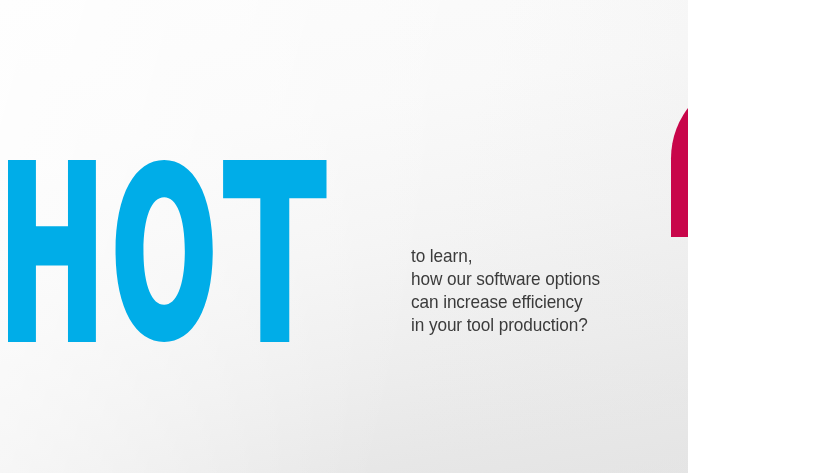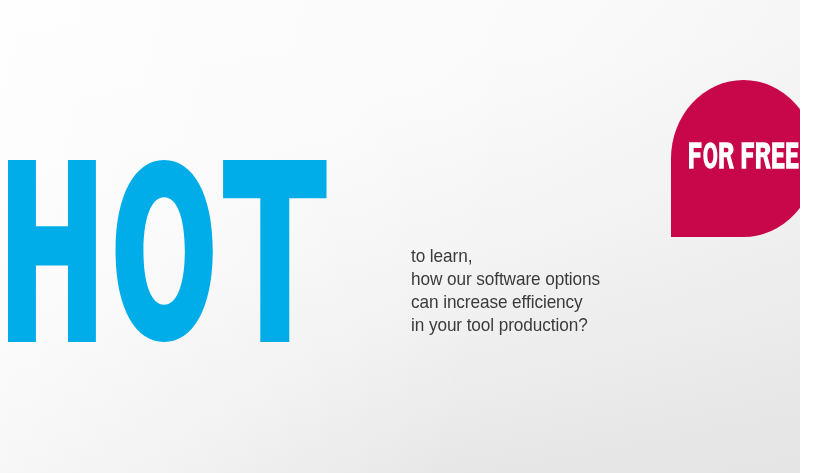--- a/index.html
+++ b/index.html
@@ -2,21 +2,21 @@
 <html><head>
 <meta charset="utf-8">
 <style>
   html, body {
     margin: 0;
     padding: 0;
     background: #ffffff;
   }
   .stage {
     position: relative;
-    width: 800px;
+    width: 688px;
     height: 473px;
     overflow: hidden;
     font-family: "Liberation Sans", sans-serif;
     background: linear-gradient(170deg,
         #fbfbfb 0%,
         #f9f9f9 28%,
         #f4f4f4 52%,
         #ededed 74%,
         #e7e7e7 90%,
         #e4e4e4 100%);

